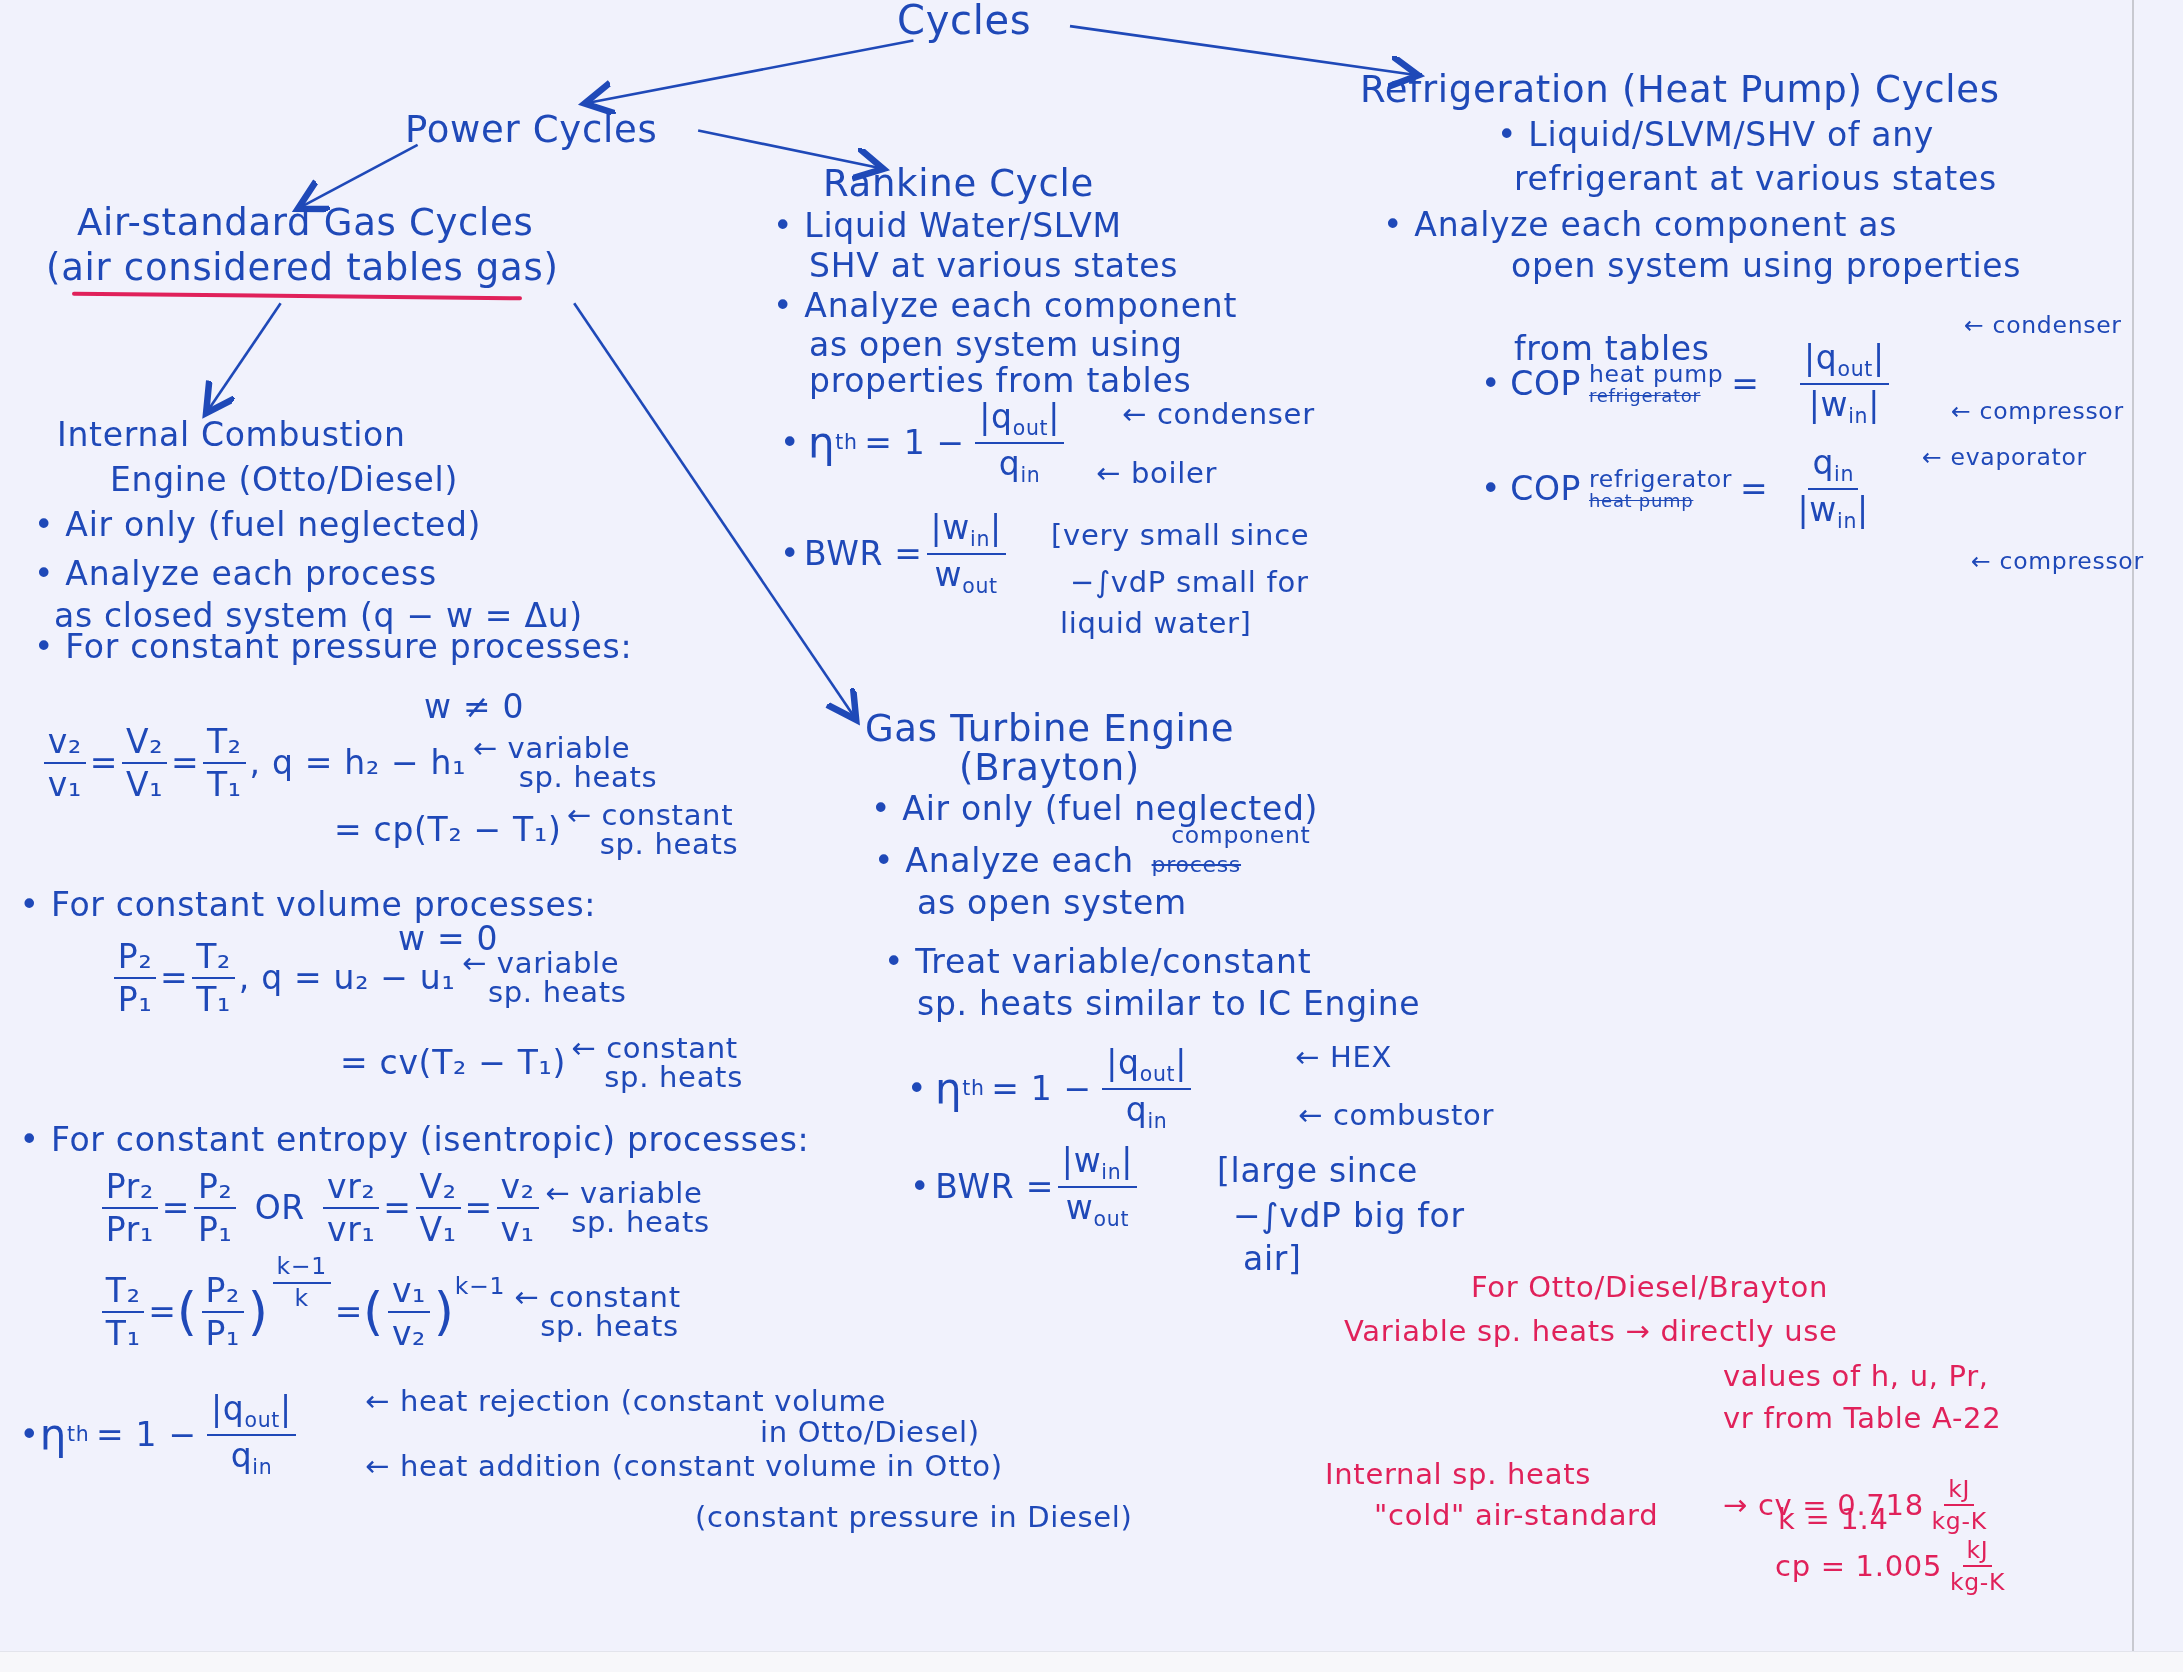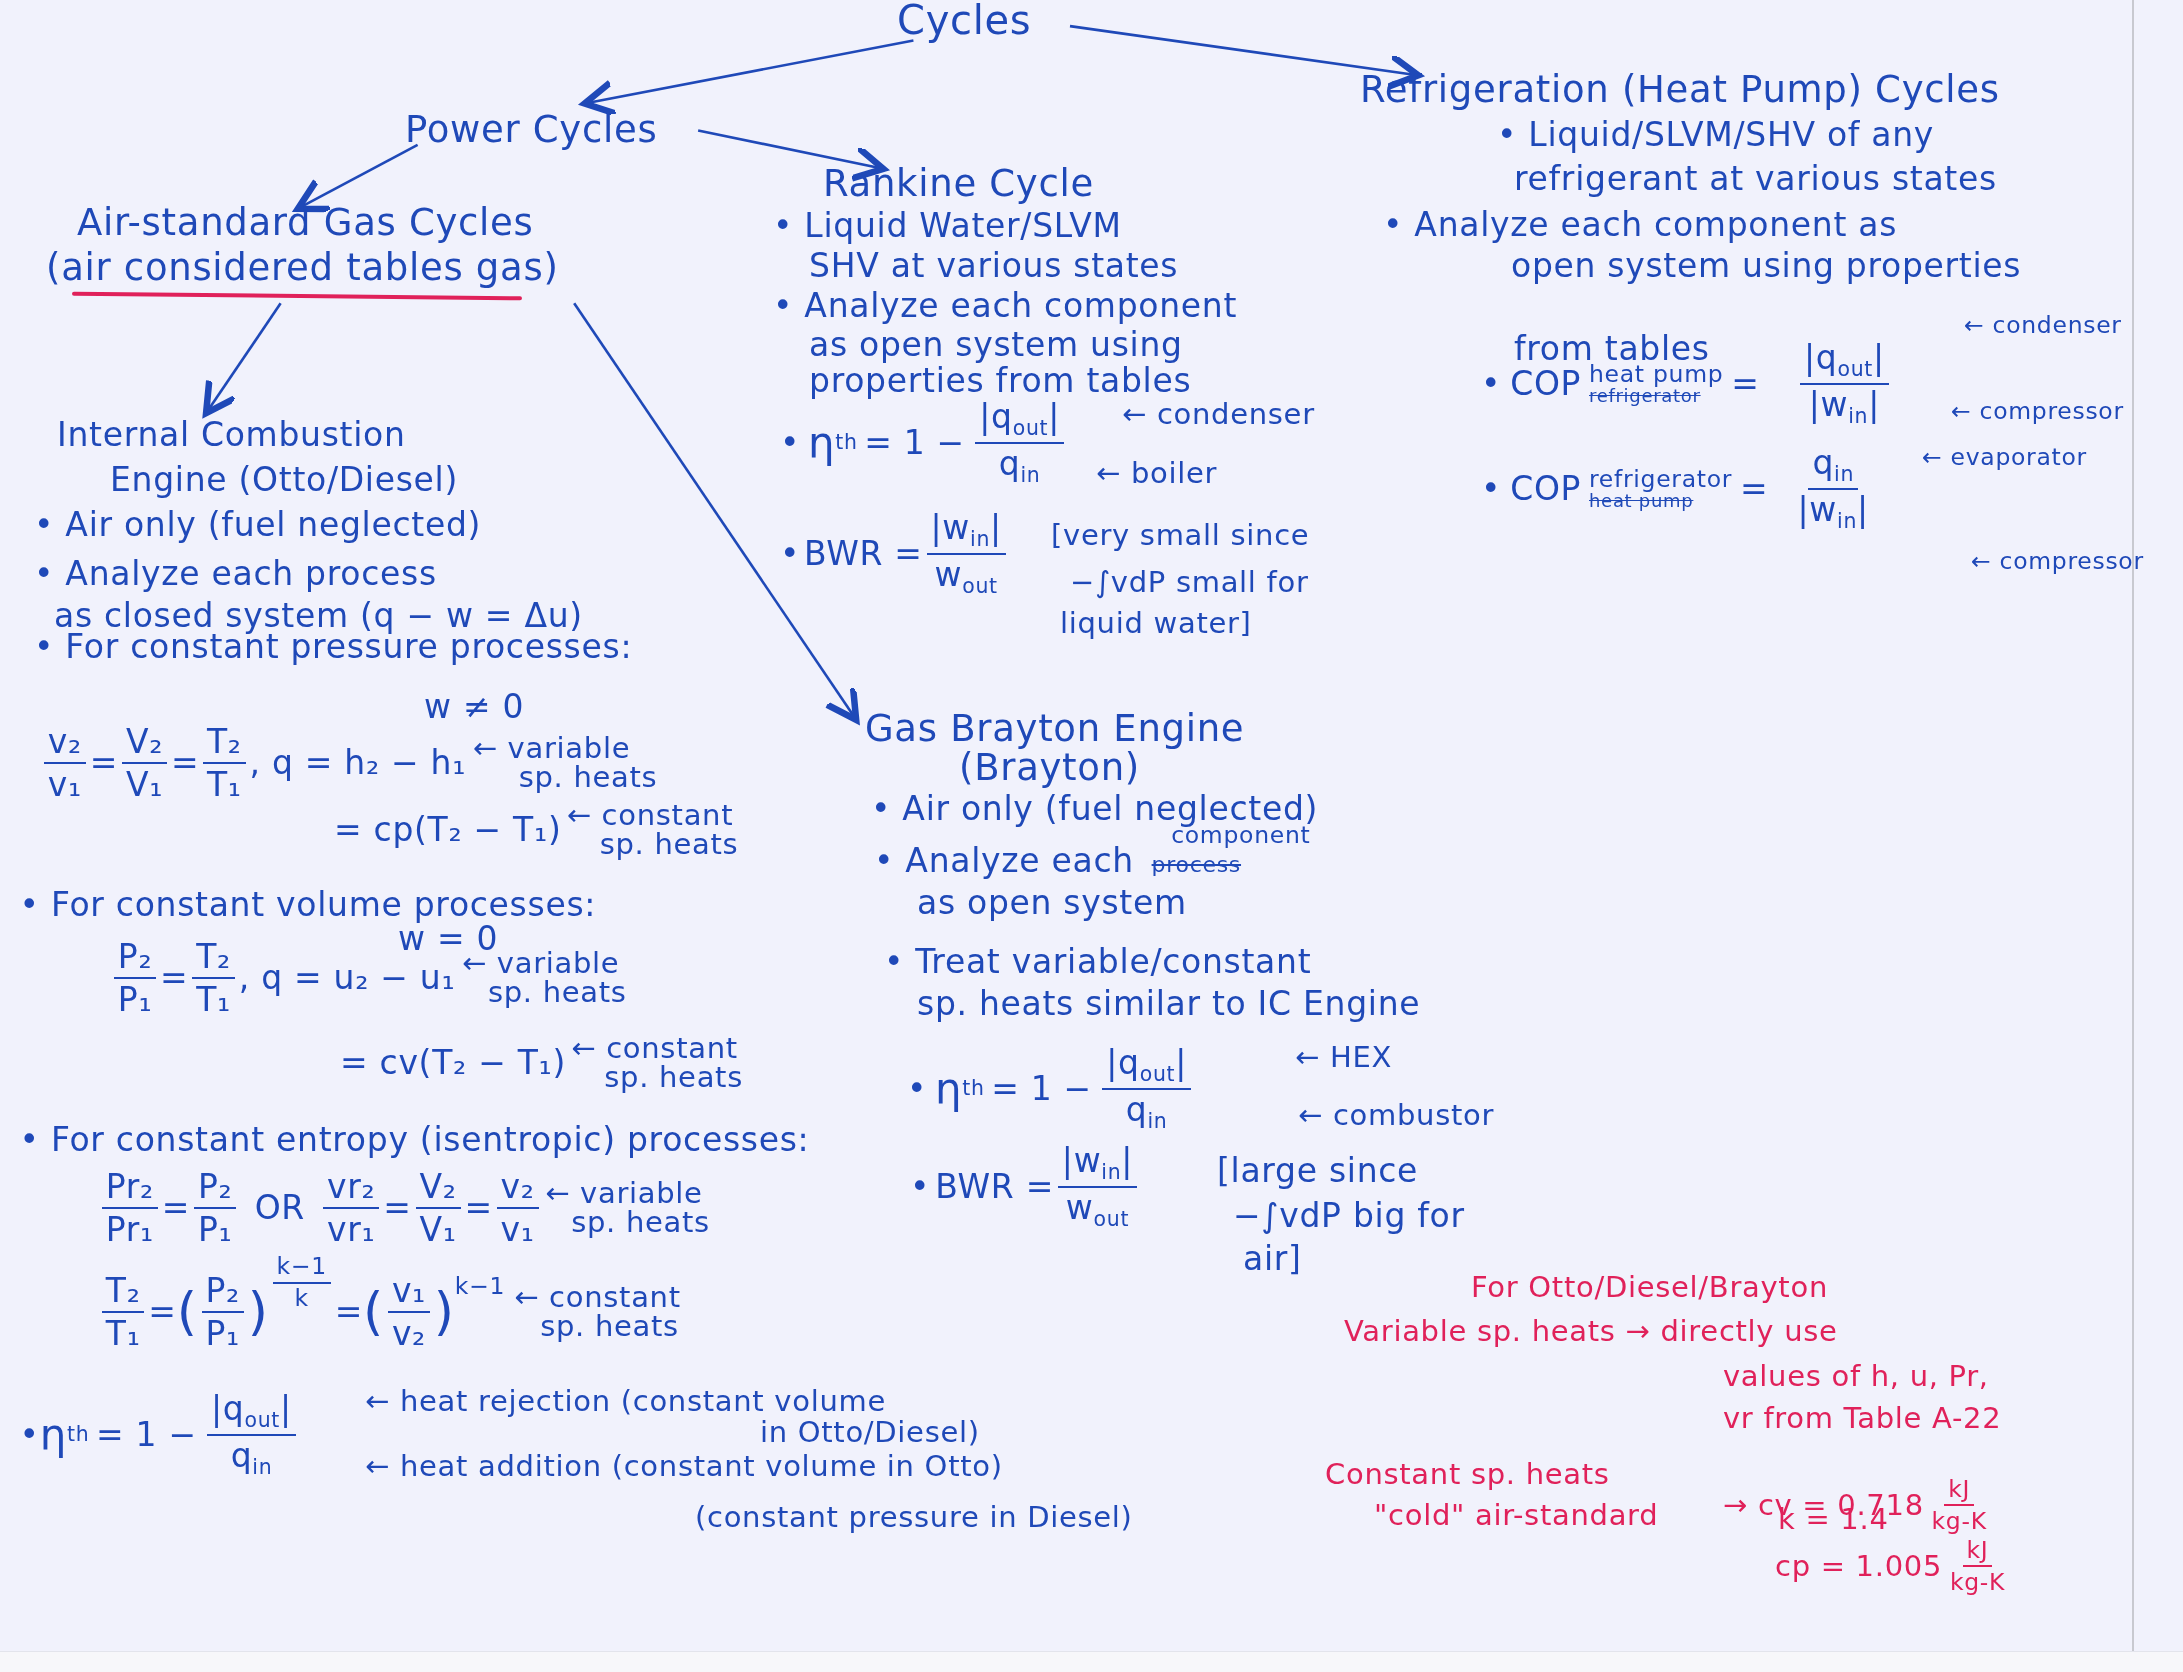--- a/index.html
+++ b/index.html
@@ -214,21 +214,21 @@
         <span class="num"><span>|w</span><span class="sub">in</span><span>|</span></span>
         <span class="den"><span>w</span><span class="sub">out</span></span>
       </span>
   </div>
   <div class="t note" style="left:1051px;top:519px;">[very small since</div>
   <div class="t note" style="left:1070px;top:566px;">−∫vdP small for</div>
   <div class="t note" style="left:1060px;top:607px;">liquid water]</div>
 </div>
 
 <div>
-  <div class="t h2" style="left:865px;top:708px;">Gas Brayton Engine</div>
+  <div class="t h2" style="left:865px;top:708px;">Gas Turbine Engine</div>
   <div class="t h2" style="left:959px;top:747px;">(Brayton)</div>
   <div class="t" style="left:871px;top:790px;">• <span>Air only (fuel neglected)</span></div>
   <div class="t" style="left:874px;top:842px;">• <span>Analyze each</span>
     <span style="position:relative;display:inline-block;margin-left:6.5px;">
       <span class="strike">process</span>
       <span class="small" style="position:absolute;left:19.6px;top:-19.6px;">component</span>
     </span>
   </div>
   <div class="t" style="left:917px;top:884px;">as open system</div>
   <div class="t" style="left:884px;top:943px;">• <span>Treat variable/constant</span></div>
@@ -299,21 +299,21 @@
   </div>
   <div class="t small" style="left:1922px;top:444px;">← evaporator</div>
   <div class="t small" style="left:1971px;top:548px;">← compressor</div>
 </div>
 
 <div class="pink">
   <div class="t pink note" style="left:1471px;top:1271px;">For Otto/Diesel/Brayton</div>
   <div class="t pink note" style="left:1344px;top:1315px;">Variable sp. heats → directly use</div>
   <div class="t pink note" style="left:1723px;top:1360px;">values of h, u, Pr,</div>
   <div class="t pink note" style="left:1723px;top:1402px;">vr from Table A-22</div>
-  <div class="t pink note" style="left:1325px;top:1458px;">Constant sp. heats</div>
+  <div class="t pink note" style="left:1325px;top:1458px;">Internal sp. heats</div>
   <div class="t pink note" style="left:1374px;top:1499px;">"cold" air-standard</div>
   <div class="t pink eq note" style="left:1723px;top:1476px;">
     <span>→ cv = 0.718</span>
     <span class="frac small">
         <span class="num">kJ</span>
         <span class="den">kg-K</span>
       </span>
   </div>
   <div class="t pink eq note" style="left:1775px;top:1537px;">
     <span>cp = 1.005</span>

